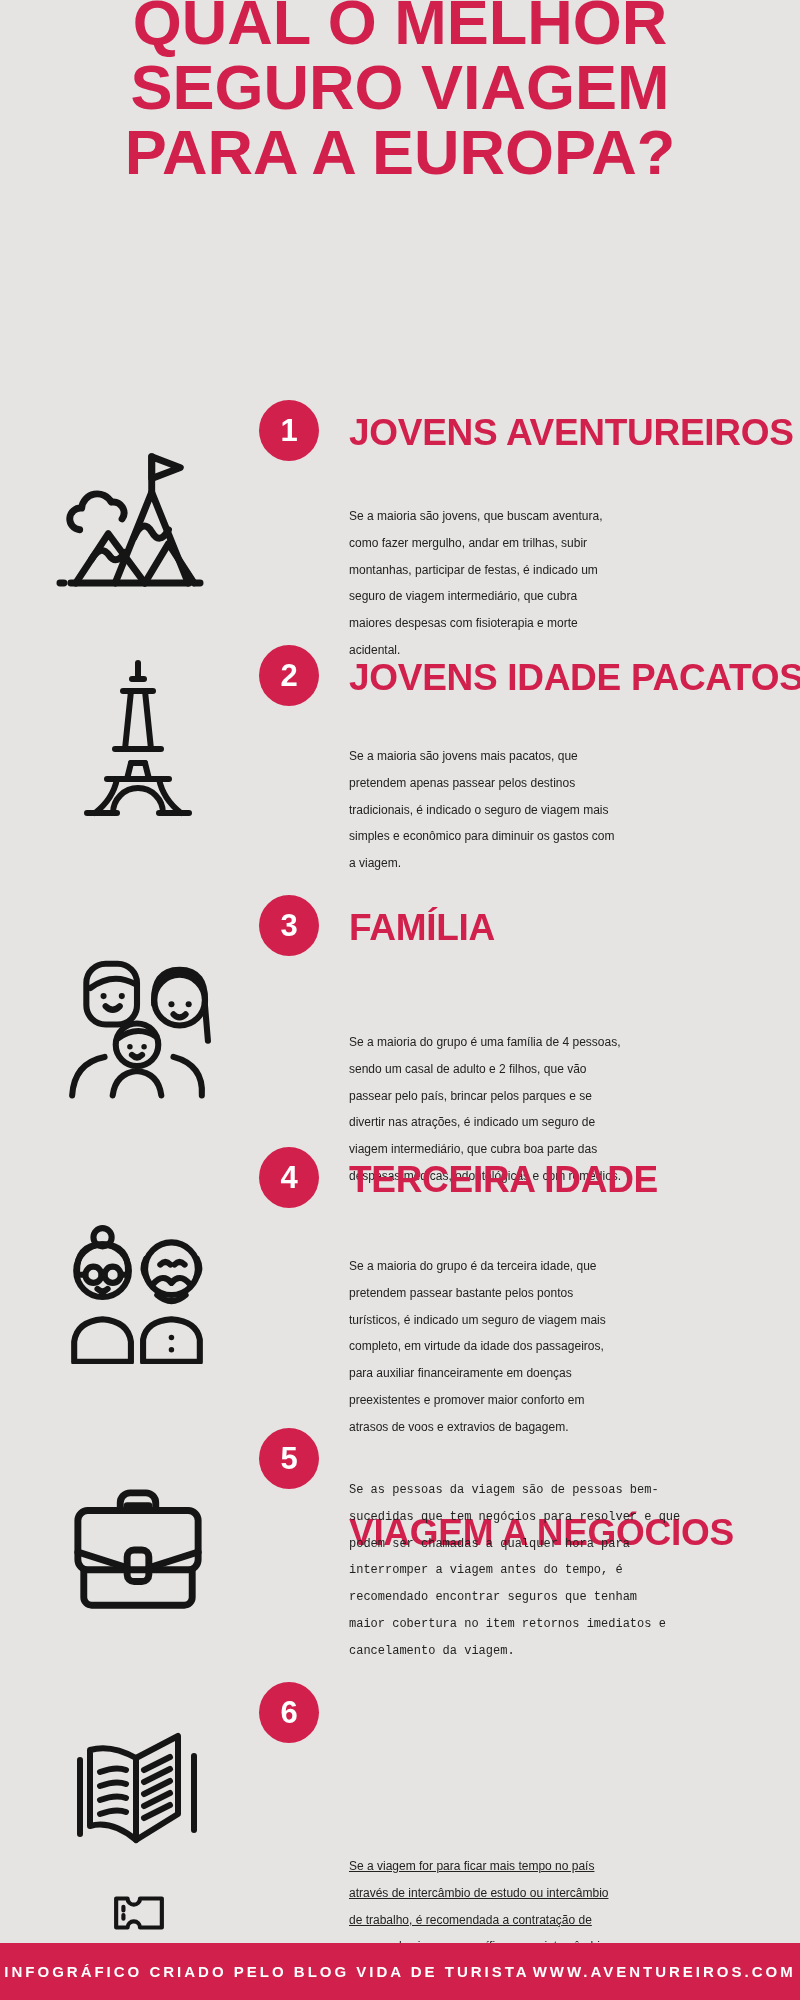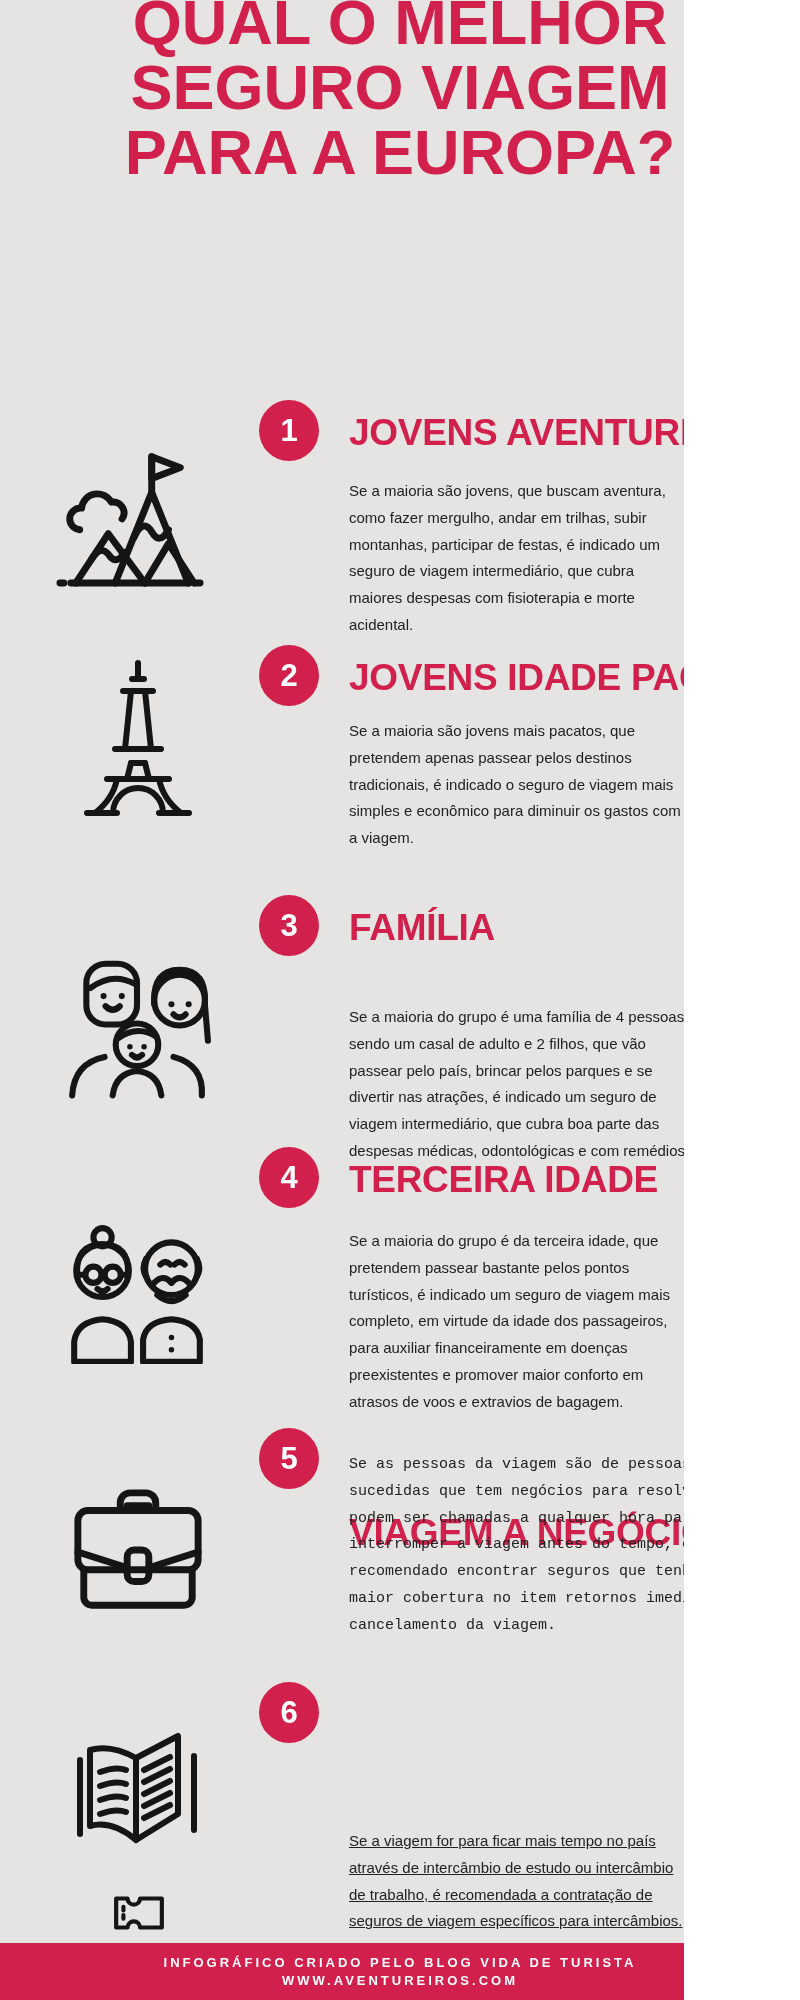--- a/index.html
+++ b/index.html
@@ -3,21 +3,21 @@
 <meta charset="utf-8">
 <style>
   :root{
     --accent:#d2204d;
     --ink:#1d1d1b;
     --bg:#e5e4e2;
     --link:#4f6ee0;
   }
   html,body{margin:0;padding:0;background:#fff;}
   .canvas{
-    position:relative;width:684px;height:2000px;background:var(--bg);
+    position:relative;width:800px;height:2000px;background:var(--bg);
     font-family:"Liberation Sans",sans-serif;overflow:hidden;
   }
   .title{
     position:absolute;top:-10px;left:0;width:800px;text-align:center;
     white-space:pre;font-size:63px;line-height:65px;font-weight:900;
     color:var(--accent);letter-spacing:0px;
   }
   .subtitle{
     position:absolute;top:194px;left:0;width:800px;text-align:center;
     white-space:pre;font-size:24px;line-height:45.5px;font-weight:500;color:var(--ink);
@@ -25,36 +25,36 @@
   .num-circle{
     position:absolute;left:259px;width:60px;height:61px;border-radius:50%;
     background:var(--accent);color:#fff;display:flex;align-items:center;justify-content:center;
     font-size:31px;font-weight:800;
   }
   .sec-title{
     position:absolute;left:349px;font-size:37px;font-weight:800;color:var(--accent);
     letter-spacing:-0.3px;white-space:pre;
   }
   .sec-body{
-    position:absolute;left:349px;white-space:pre;font-size:15px;line-height:26.8px;
-    color:#222;font-weight:500;
+    position:absolute;left:349px;white-space:pre;font-size:12px;line-height:26.8px;
+    color:#222;font-weight:500;margin-top:25px;
   }
   .icon{position:absolute;}
   .icon svg{display:block;width:100%;height:100%;}
   .lineart{fill:none;stroke:#151515;stroke-width:7;stroke-linecap:round;stroke-linejoin:round;}
   .lineart .fill{fill:#151515;stroke:none;}
   .coupon{
     position:absolute;left:176px;top:1884px;width:600px;white-space:pre;
     font-size:15.5px;line-height:27px;font-weight:800;color:#161616;letter-spacing:-0.1px;
   }
   .coupon .code{color:var(--accent);}
   .footer-bar{
     position:absolute;left:0;top:1943px;width:800px;height:57px;background:var(--accent);
-    display:flex;flex-direction:column;align-items:center;justify-content:center;gap:3px;
-    color:#ffffff;font-size:13px;font-weight:700;letter-spacing:3px;text-align:center;
+    display:flex;flex-direction:row;align-items:center;justify-content:center;gap:3px;
+    color:#ffffff;font-size:15px;font-weight:700;letter-spacing:3px;text-align:center;
   }
 </style>
 </head>
 <body>
 
 <div class="canvas">
 
   <div class="title">QUAL O MELHOR
 SEGURO VIAGEM
 PARA A EUROPA?</div>

